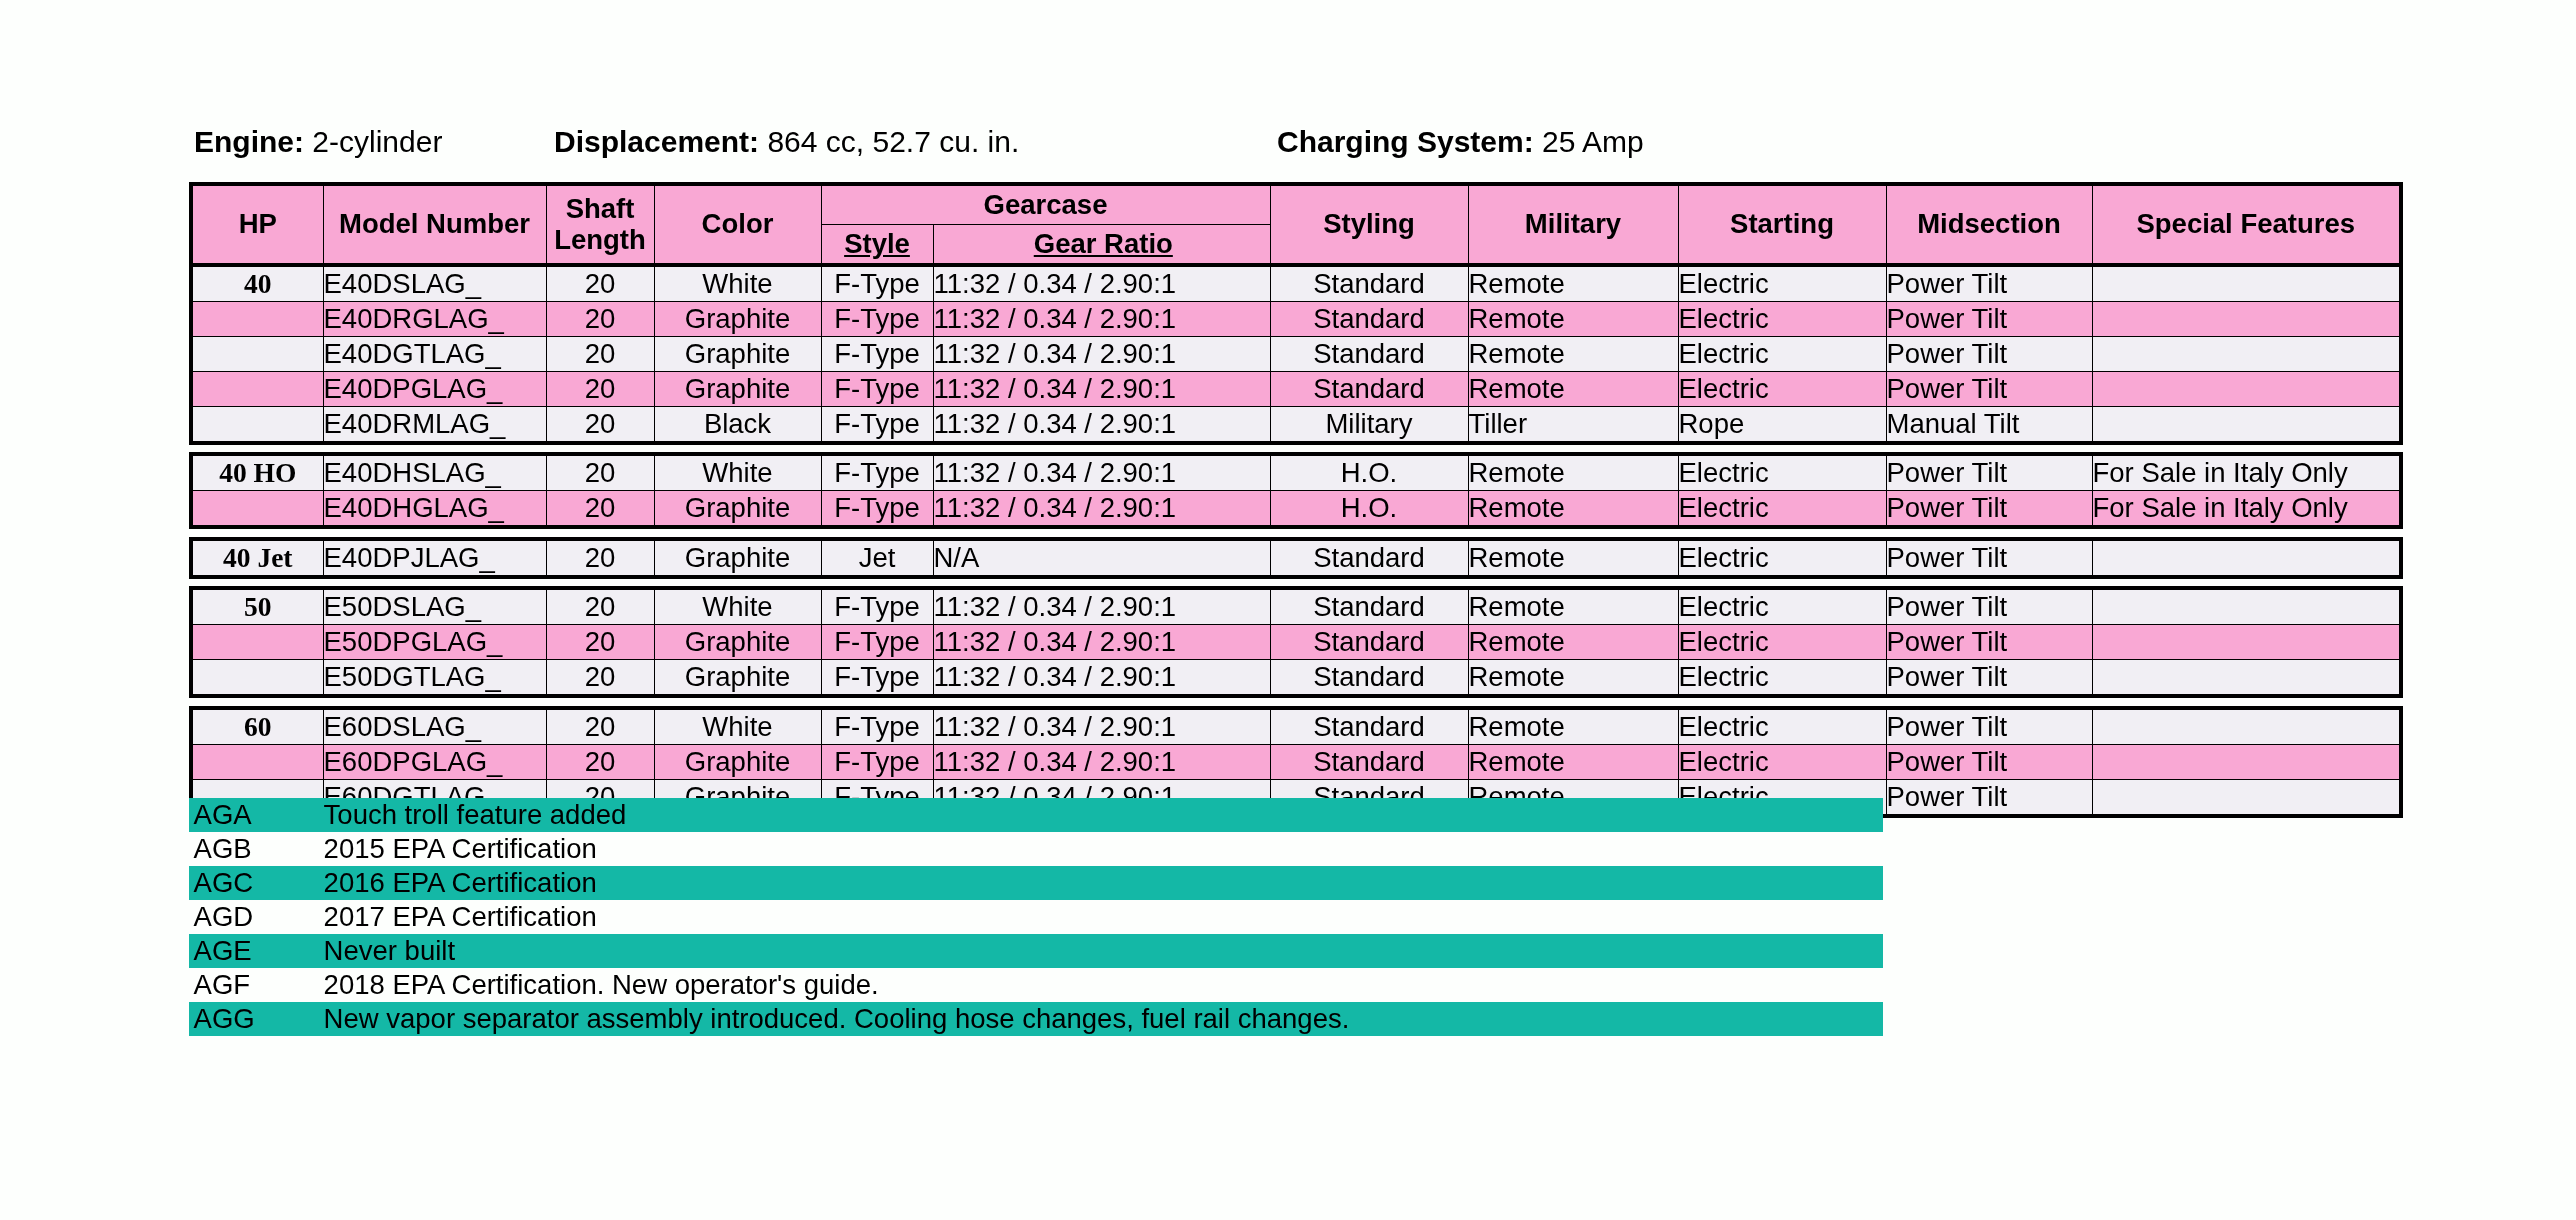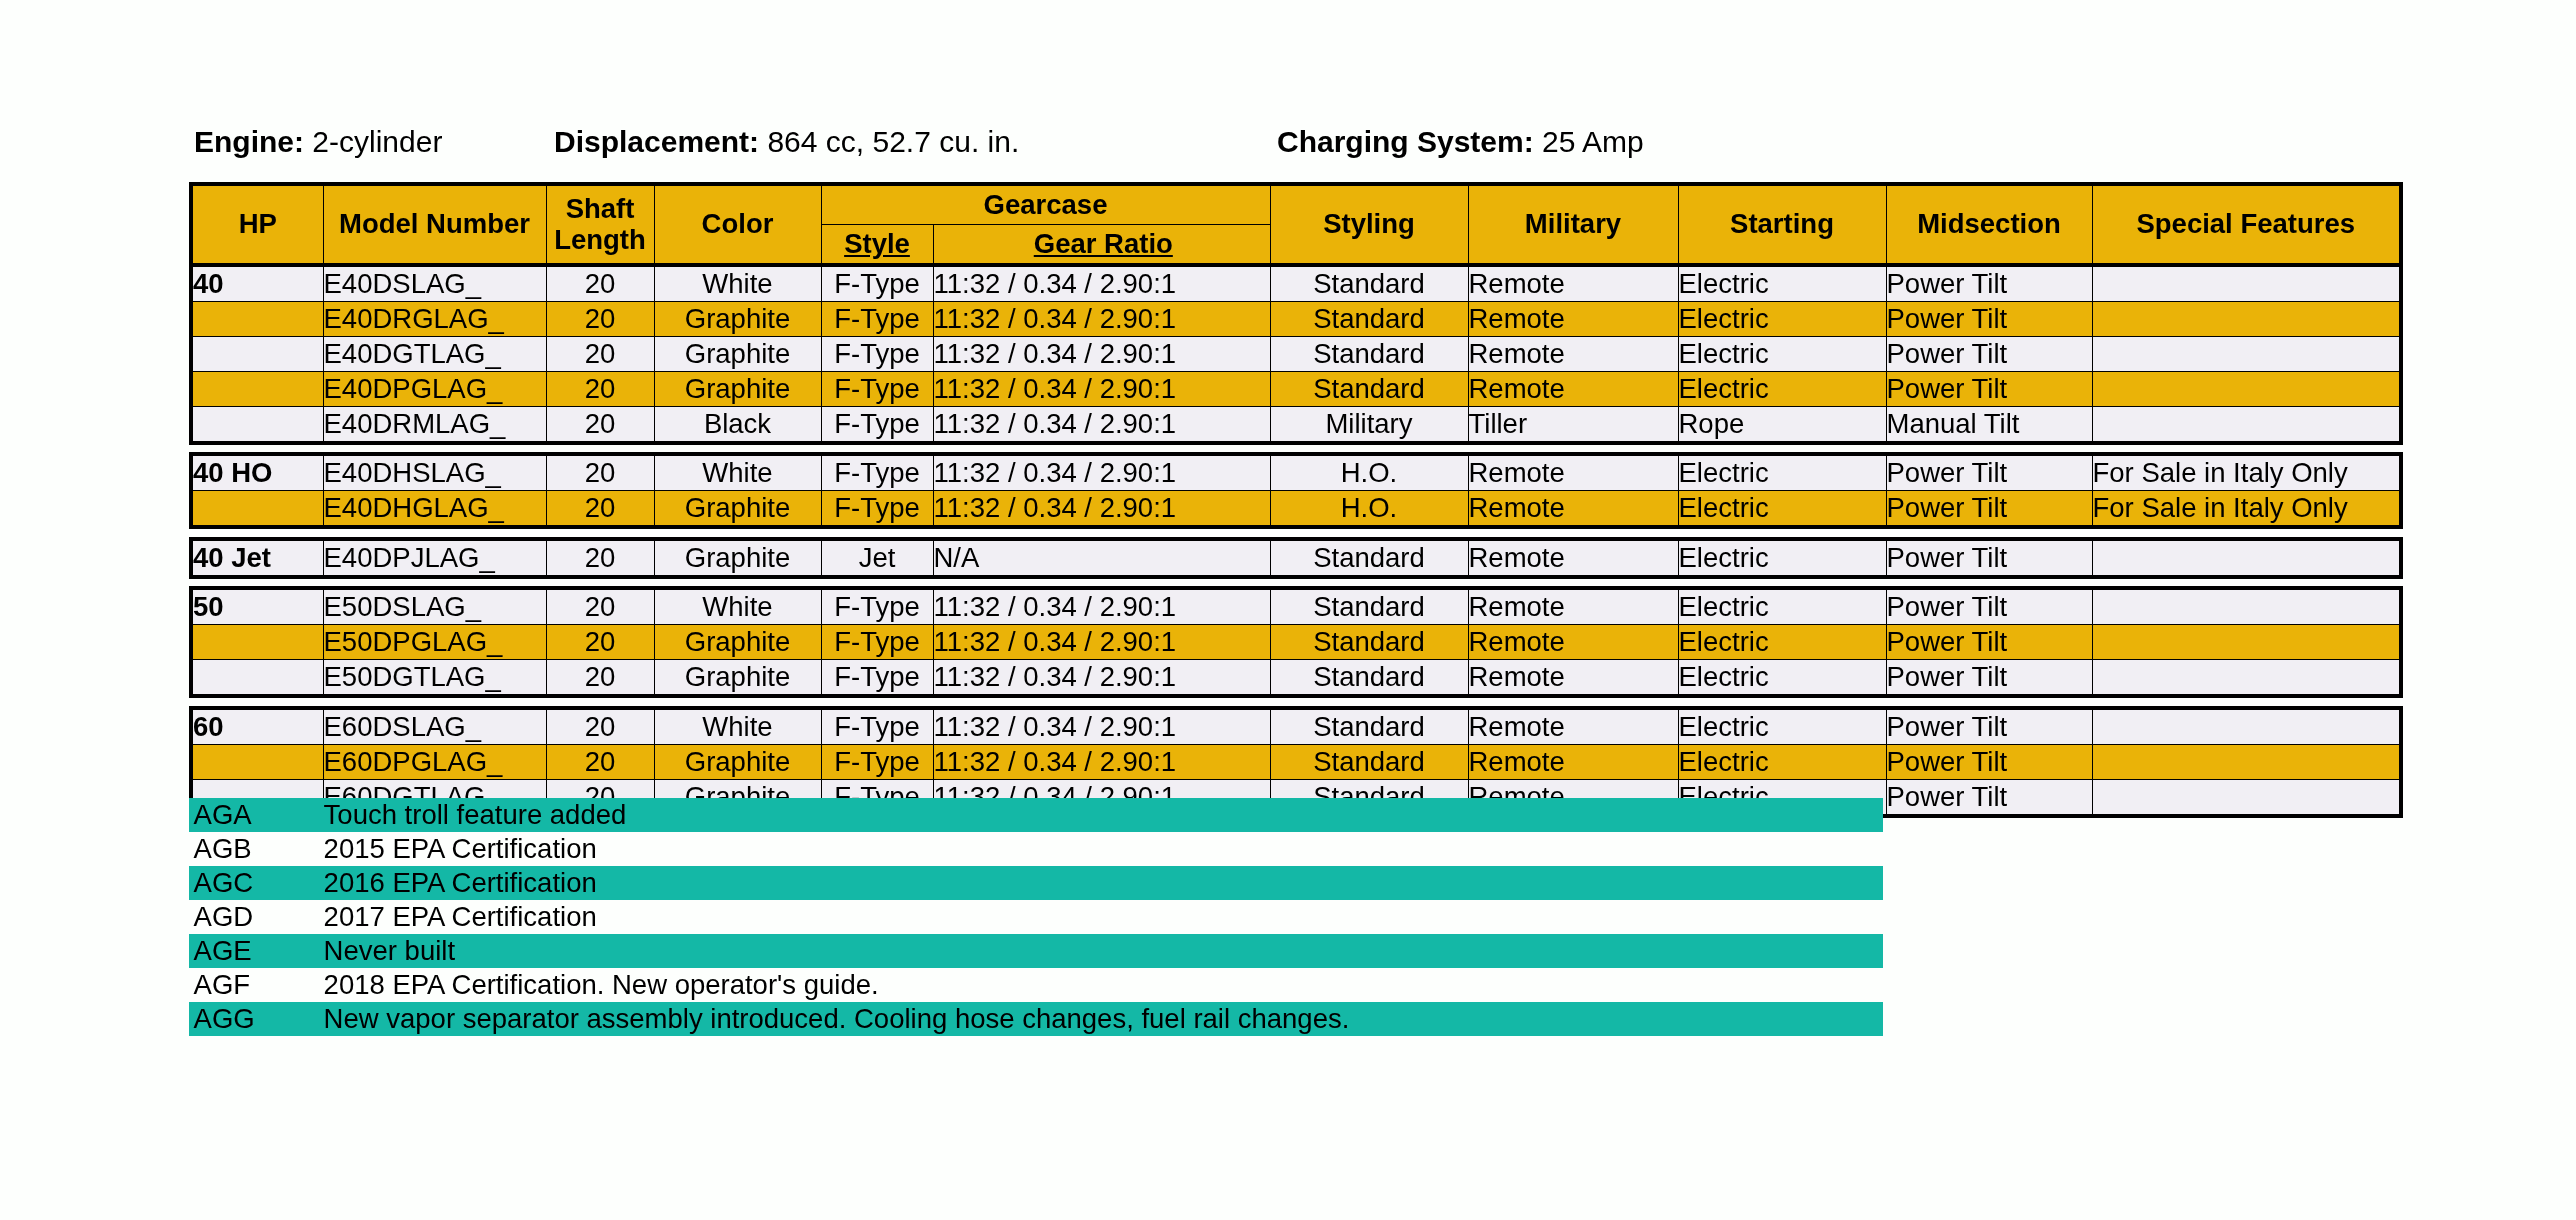--- a/index.html
+++ b/index.html
@@ -19,37 +19,37 @@
   #info-displacement{left:554px;}
   #info-charging{left:1277px;}
 
   
   #spec-groups{position:absolute;left:189px;top:182px;}
   table.grp{
     border-collapse:collapse;
     table-layout:fixed;
     border:4px solid #000;
     margin:0 0 7.4px 0;
-    background:#eab308;
+    background:#f9a8d4;
   }
   table.grp th, table.grp td{
     border:1.7px solid #000;
     overflow:hidden;
     white-space:nowrap;
     vertical-align:middle;
   }
   table.grp th{font-size:27.5px;font-weight:bold;text-align:center;white-space:normal;line-height:1.1;}
   tr.hrow1 th{height:36px;}
   tr.hrow2 th{height:36px;text-decoration:underline;}
   tr.hrow1 th[rowspan], tr.hrow2 th{border-bottom:4px solid #000;}
   th.gearcase{border-bottom:2.3px solid #000;}
   th.sub-left{text-align:left;padding-left:4.6px;}
   table.grp td{font-size:27.5px;height:34px;padding:0;line-height:34px;}
   tr.stripe td{background:#f1eff4;}
-  td.c-hp{text-align:left;font-weight:bold;}
+  td.c-hp{text-align:center;font-weight:bold;font-family:Liberation Serif, serif;}
   td.c-model,td.c-gear_ratio,td.c-steering,td.c-starting,td.c-midsection,td.c-special{text-align:left;padding-left:5.7px;}
   td.c-shaft,td.c-color,td.c-style,td.c-styling{text-align:center;}
 
   
   #suffix-section{position:absolute;left:189px;top:798px;width:1694px;}
   .suffix-head{height:39px;line-height:39px;font-size:29px;font-weight:bold;background:transparent;}
   .suffix-row{height:34px;line-height:34px;font-size:27.5px;}
   .suffix-row.stripe{background:#14b8a6;}
   .s-code{display:inline-block;width:130px;padding-left:4.6px;vertical-align:top;}
   .s-text{display:inline-block;vertical-align:top;white-space:nowrap;}

